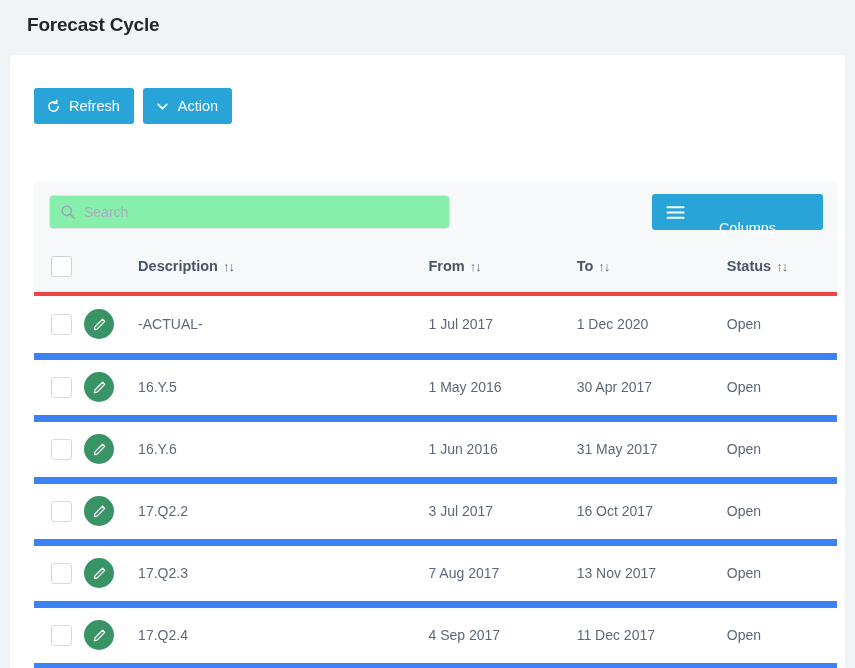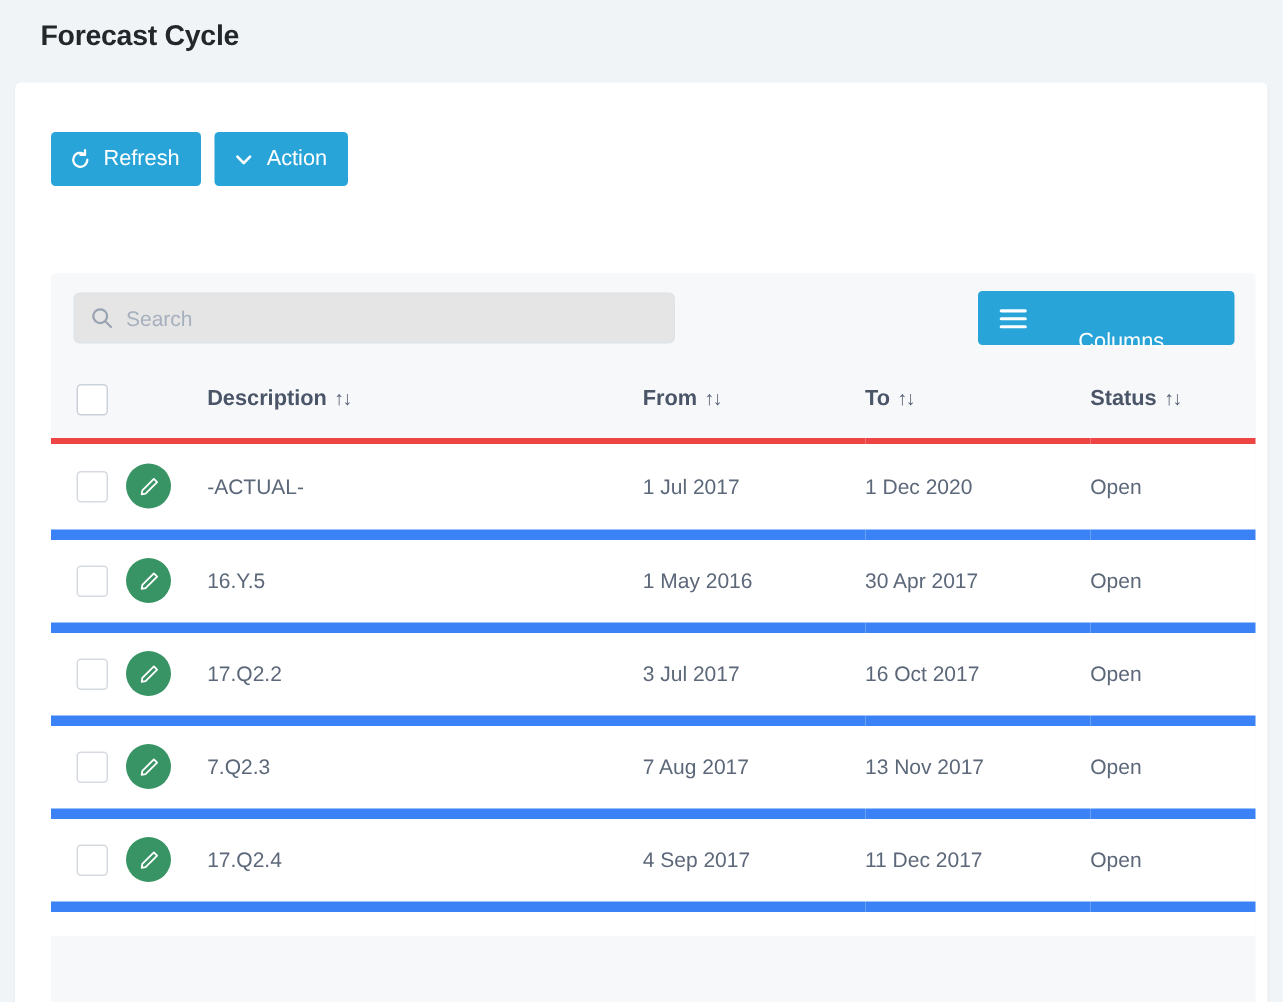--- a/index.html
+++ b/index.html
@@ -66,21 +66,21 @@
   }
   #search-wrap {
     position: relative;
     width: 401px;
   }
   #search-input {
     width: 100%;
     height: 34px;
     border: 1px solid #dfe3e8;
     border-radius: 4px;
-    background: #e5e5e5;
+    background: #86efac;
     padding: 0 10px 0 34px;
     font-size: 14px;
     color: #5b6878;
     font-family: "Liberation Sans", sans-serif;
     outline: none;
   }
   #search-input::placeholder { color: #a7b0bd; }
   #search-icon-wrap {
     position: absolute;
     left: 11px; top: 9px;
@@ -294,37 +294,53 @@
             <td class="col-check">
               <span class="chk"></span>
             </td>
             <td class="col-edit">
               <span class="edit-btn">
                 <svg width="15" height="15" viewBox="0 0 16 16" fill="none" stroke="#ffffff" stroke-width="1.3" stroke-linecap="round" stroke-linejoin="round">
                   <path d="M11.3 2.4 L13.6 4.7 L5.4 12.9 L2.6 13.4 L3.1 10.6 Z"></path>
                 </svg>
               </span>
             </td>
+            <td class="col-desc">16.Y.6</td>
+            <td class="col-from">1 Jun 2016</td>
+            <td class="col-to">31 May 2017</td>
+            <td class="col-status">Open</td>
+          </tr>
+          <tr>
+            <td class="col-check">
+              <span class="chk"></span>
+            </td>
+            <td class="col-edit">
+              <span class="edit-btn">
+                <svg width="15" height="15" viewBox="0 0 16 16" fill="none" stroke="#ffffff" stroke-width="1.3" stroke-linecap="round" stroke-linejoin="round">
+                  <path d="M11.3 2.4 L13.6 4.7 L5.4 12.9 L2.6 13.4 L3.1 10.6 Z"></path>
+                </svg>
+              </span>
+            </td>
             <td class="col-desc">17.Q2.2</td>
             <td class="col-from">3 Jul 2017</td>
             <td class="col-to">16 Oct 2017</td>
             <td class="col-status">Open</td>
           </tr>
           <tr>
             <td class="col-check">
               <span class="chk"></span>
             </td>
             <td class="col-edit">
               <span class="edit-btn">
                 <svg width="15" height="15" viewBox="0 0 16 16" fill="none" stroke="#ffffff" stroke-width="1.3" stroke-linecap="round" stroke-linejoin="round">
                   <path d="M11.3 2.4 L13.6 4.7 L5.4 12.9 L2.6 13.4 L3.1 10.6 Z"></path>
                 </svg>
               </span>
             </td>
-            <td class="col-desc">7.Q2.3</td>
+            <td class="col-desc">17.Q2.3</td>
             <td class="col-from">7 Aug 2017</td>
             <td class="col-to">13 Nov 2017</td>
             <td class="col-status">Open</td>
           </tr>
           <tr>
             <td class="col-check">
               <span class="chk"></span>
             </td>
             <td class="col-edit">
               <span class="edit-btn">

